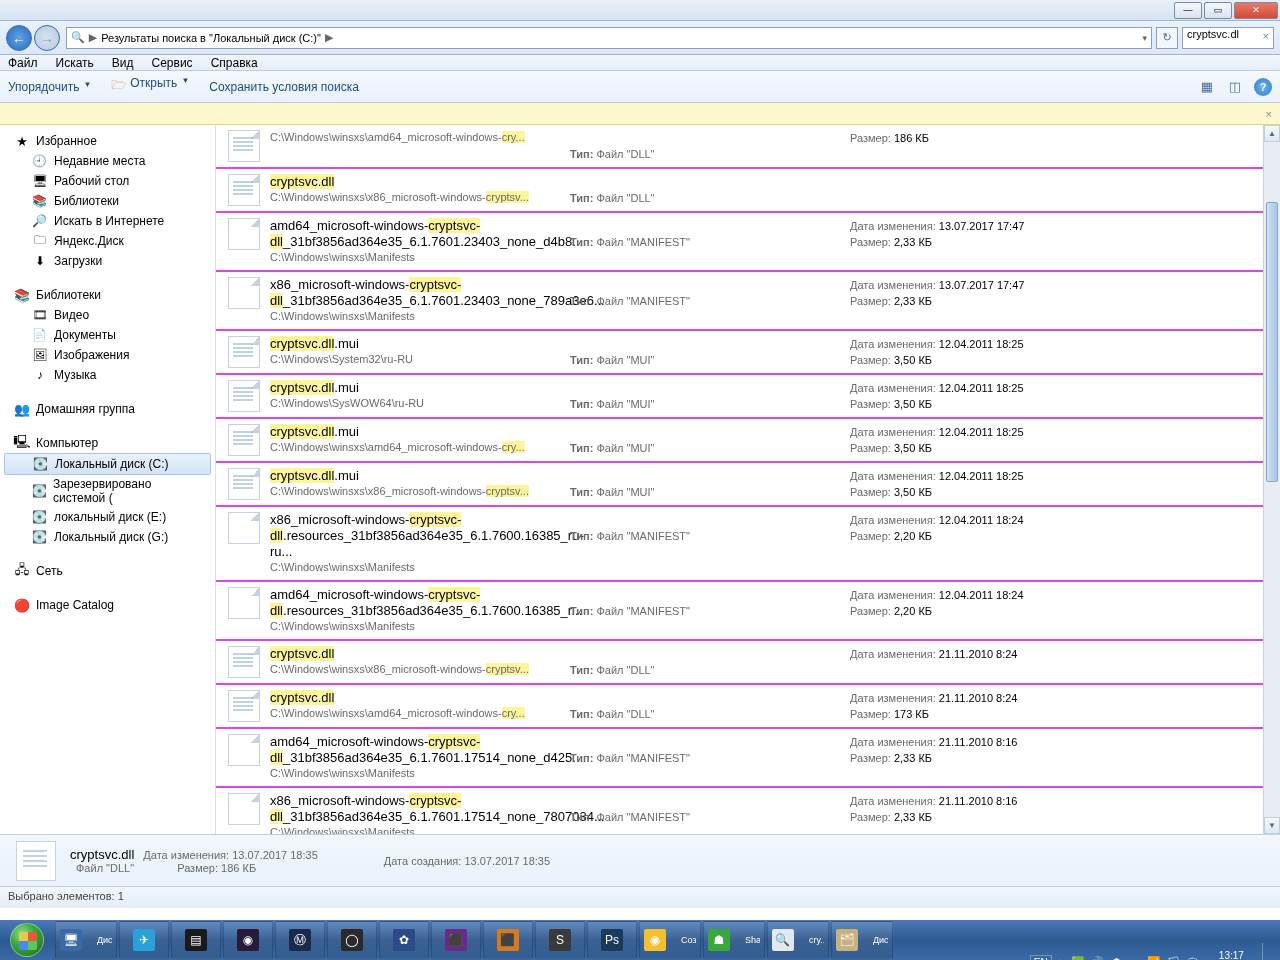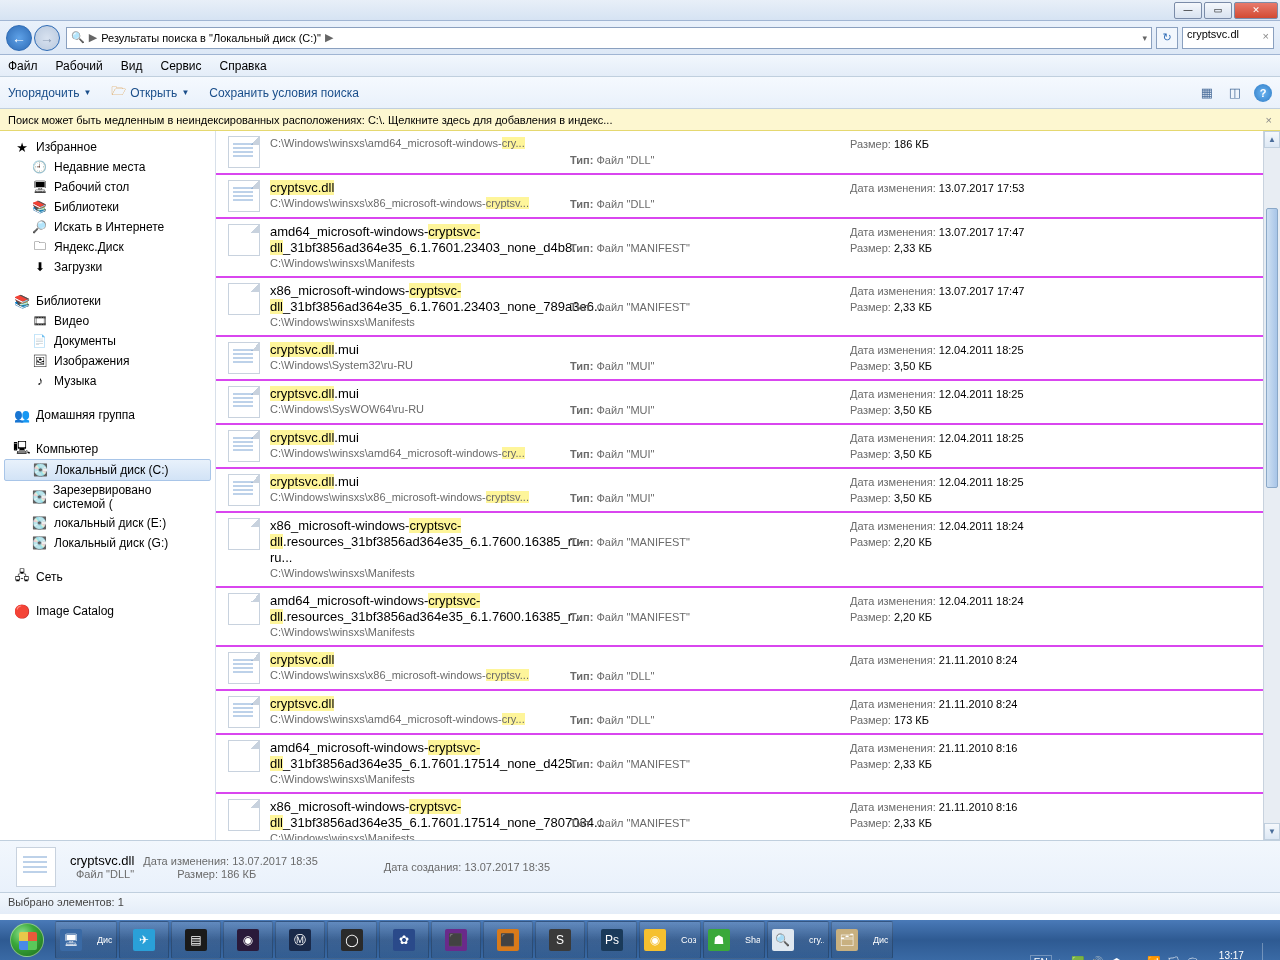--- a/index.html
+++ b/index.html
@@ -15,26 +15,26 @@
 .nav-btn { width: 26px; height: 26px; border-radius: 50%; background: radial-gradient(#5fa2e8,#2e6bb5); border: 1px solid #2e6bb5; margin-right: 2px; display: flex; align-items: center; justify-content: center; color: #fff; font-size: 14px; cursor: pointer; }
 .nav-btn.disabled { background: radial-gradient(#d8e2f0,#b8c8dd); color: #8a9ab2; }
 .addr-box { flex: 1; height: 22px; background: #fff; border: 1px solid #8aa0bf; display: flex; align-items: center; padding: 0 4px; font-size: 11px; margin: 0 4px; }
 .addr-sep { margin: 0 4px; color: #666; }
 .addr-dd { margin-left: auto; color: #666; font-size: 9px; }
 .refresh-btn { width: 22px; height: 22px; border: 1px solid #8aa0bf; background: #f2f7fd; display: flex; align-items: center; justify-content: center; font-size: 11px; color: #2e6bb5; cursor: pointer; }
 .search-box { width: 92px; height: 22px; background: #fff; border: 1px solid #8aa0bf; padding: 0 16px 0 4px; font-size: 11px; margin-left: 4px; position: relative; }
 .search-box .clr { position: absolute; right: 4px; top: 2px; color: #888; cursor: pointer; font-size: 11px; }
 
 
-.menu-bar { height: 22px; background: linear-gradient(#f2f7fd,#e4edf8); display: flex; align-items: center; padding: 0 8px; font-size: 12px; border-bottom: 1px solid #c0cfde; }
+.menu-bar { height: 16px; background: linear-gradient(#f2f7fd,#e4edf8); display: flex; align-items: center; padding: 0 8px; font-size: 12px; border-bottom: 1px solid #c0cfde; }
 .menu-item { margin-right: 18px; cursor: pointer; }
 
 
 .toolbar { height: 32px; background: linear-gradient(#f5f9fe,#e9f1fb); display: flex; align-items: center; padding: 0 8px; font-size: 12px; border-bottom: 1px solid #c0cfde; }
-.tb-btn { color: #1a4e8a; margin-right: 20px; cursor: pointer; display: flex; align-items: center; }
+.tb-btn { color: #1a4e8a; margin-right: 20px; cursor: pointer; display: flex; }
 .tb-btn .arr { font-size: 8px; margin-left: 4px; }
 .tb-right { margin-left: auto; display: flex; align-items: center; gap: 10px; }
 .tb-icon { width: 18px; height: 18px; display: flex; align-items: center; justify-content: center; color: #4a6d9a; cursor: pointer; font-size: 13px; }
 .help-icon { width: 18px; height: 18px; border-radius: 50%; background: radial-gradient(#6bb5f2,#2e7bc5); color: #fff; display: flex; align-items: center; justify-content: center; font-size: 11px; font-weight: bold; cursor: pointer; }
 
 
 .info-bar { height: 22px; background: #fdf7d0; border-bottom: 1px solid #e5d870; display: flex; align-items: center; padding: 0 8px; font-size: 11px; position: relative; }
 .info-bar .close-x { position: absolute; right: 8px; cursor: pointer; color: #888; }
 
 
@@ -119,21 +119,21 @@
   </div>
   <div class="refresh-btn">↻</div>
   <div class="search-box">
     <span>cryptsvc.dl</span>
     <span class="clr">×</span>
   </div>
 </div>
 
 <div class="menu-bar">
   <span class="menu-item">Файл</span>
-  <span class="menu-item">Рабочий</span>
+  <span class="menu-item">Искать</span>
   <span class="menu-item">Вид</span>
   <span class="menu-item">Сервис</span>
   <span class="menu-item">Справка</span>
 </div>
 
 <div class="toolbar">
   <span class="tb-btn">
     <span>Упорядочить</span>
       <span class="arr">▼</span>
   </span>
@@ -144,21 +144,20 @@
   </span>
   <span class="tb-btn">Сохранить условия поиска</span>
   <div class="tb-right">
     <span class="tb-icon">▦</span>
     <span class="tb-icon">◫</span>
     <span class="help-icon">?</span>
   </div>
 </div>
 
 <div class="info-bar">
-  <span>Поиск может быть медленным в неиндексированных расположениях: C:\. Щелкните здесь для добавления в индекс...</span>
   <span class="close-x">×</span>
 </div>
 
 <div class="main">
 
   <div class="sidebar" id="sidebar">
       <div class="sb-group">
         <div class="sb-header">
           <span class="ic">★</span>
           <span>Избранное</span>
@@ -266,21 +265,20 @@
     </div>
   </div>
       <div class="file-row">
     <div class="file-icon dll"></div>
     <div class="file-main">
       <div class="file-name"><span class="hl">cryptsvc.dll</span></div>
       <div class="file-path">C:\Windows\winsxs\x86_microsoft-windows-<span class="hl">cryptsv...</span></div>
     </div>
     <div class="file-type"><span class="lbl">Тип:</span> Файл "DLL"</div>
     <div class="file-meta">
-      <div class="meta-row"><span class="lbl">Дата изменения:</span> 13.07.2017 17:53</div>
     </div>
   </div>
       <div class="file-row">
     <div class="file-icon"></div>
     <div class="file-main">
       <div class="file-name">amd64_microsoft-windows-<span class="hl">cryptsvc-dll</span>_31bf3856ad364e35_6.1.7601.23403_none_d4b8...</div>
       <div class="file-path">C:\Windows\winsxs\Manifests</div>
     </div>
     <div class="file-type"><span class="lbl">Тип:</span> Файл "MANIFEST"</div>
     <div class="file-meta">

